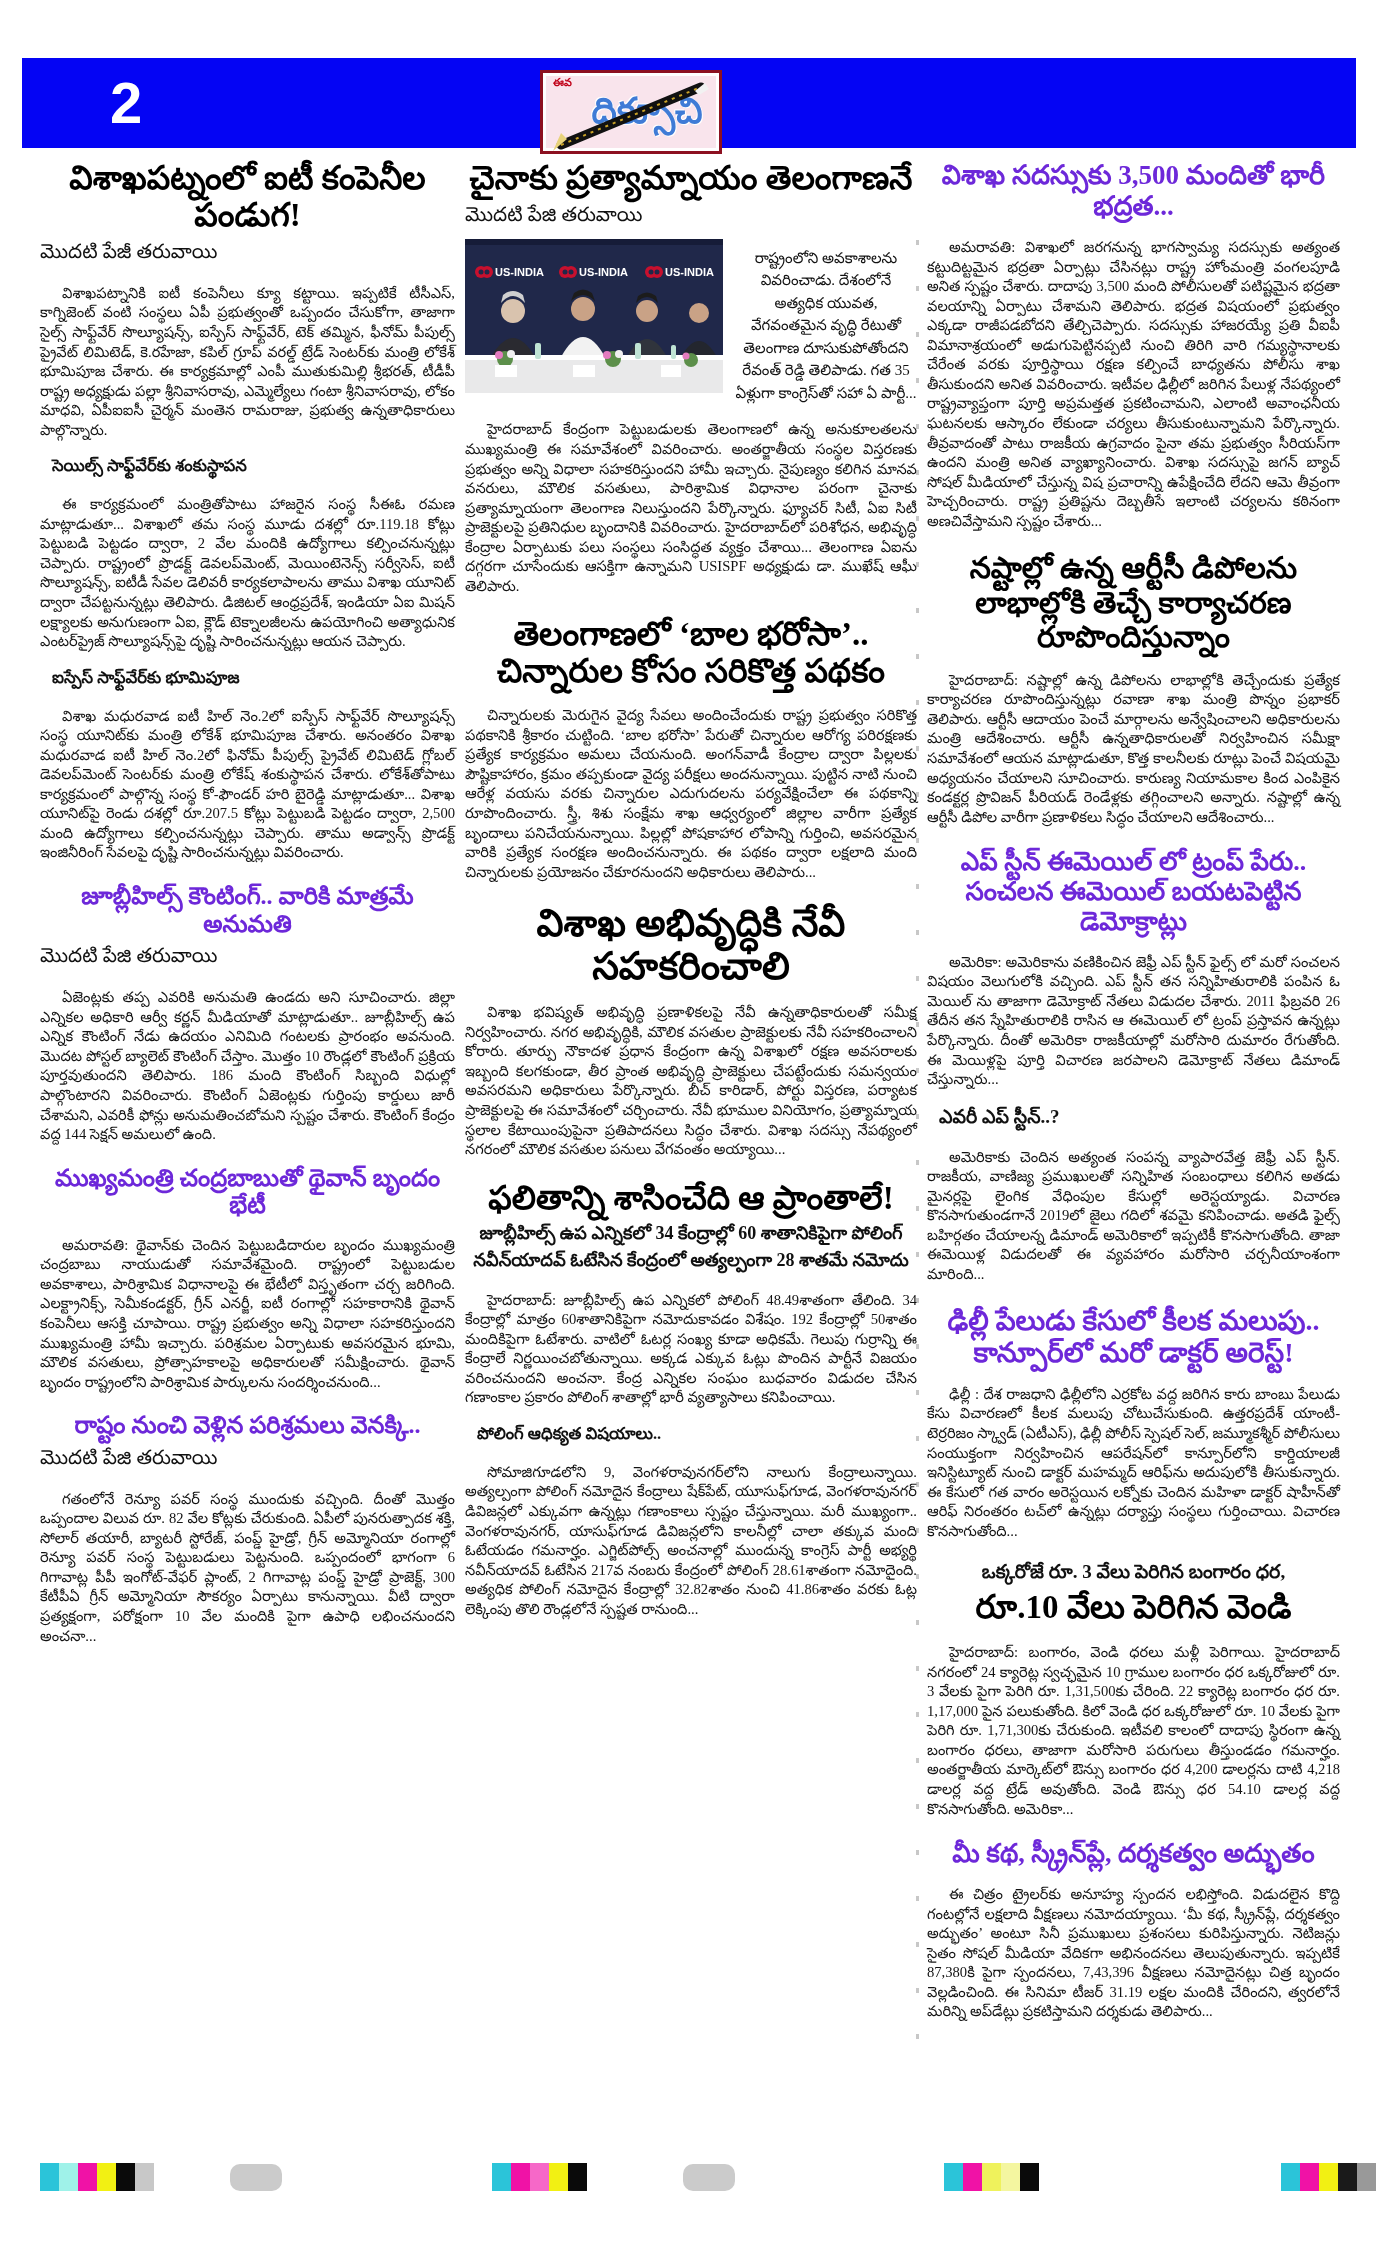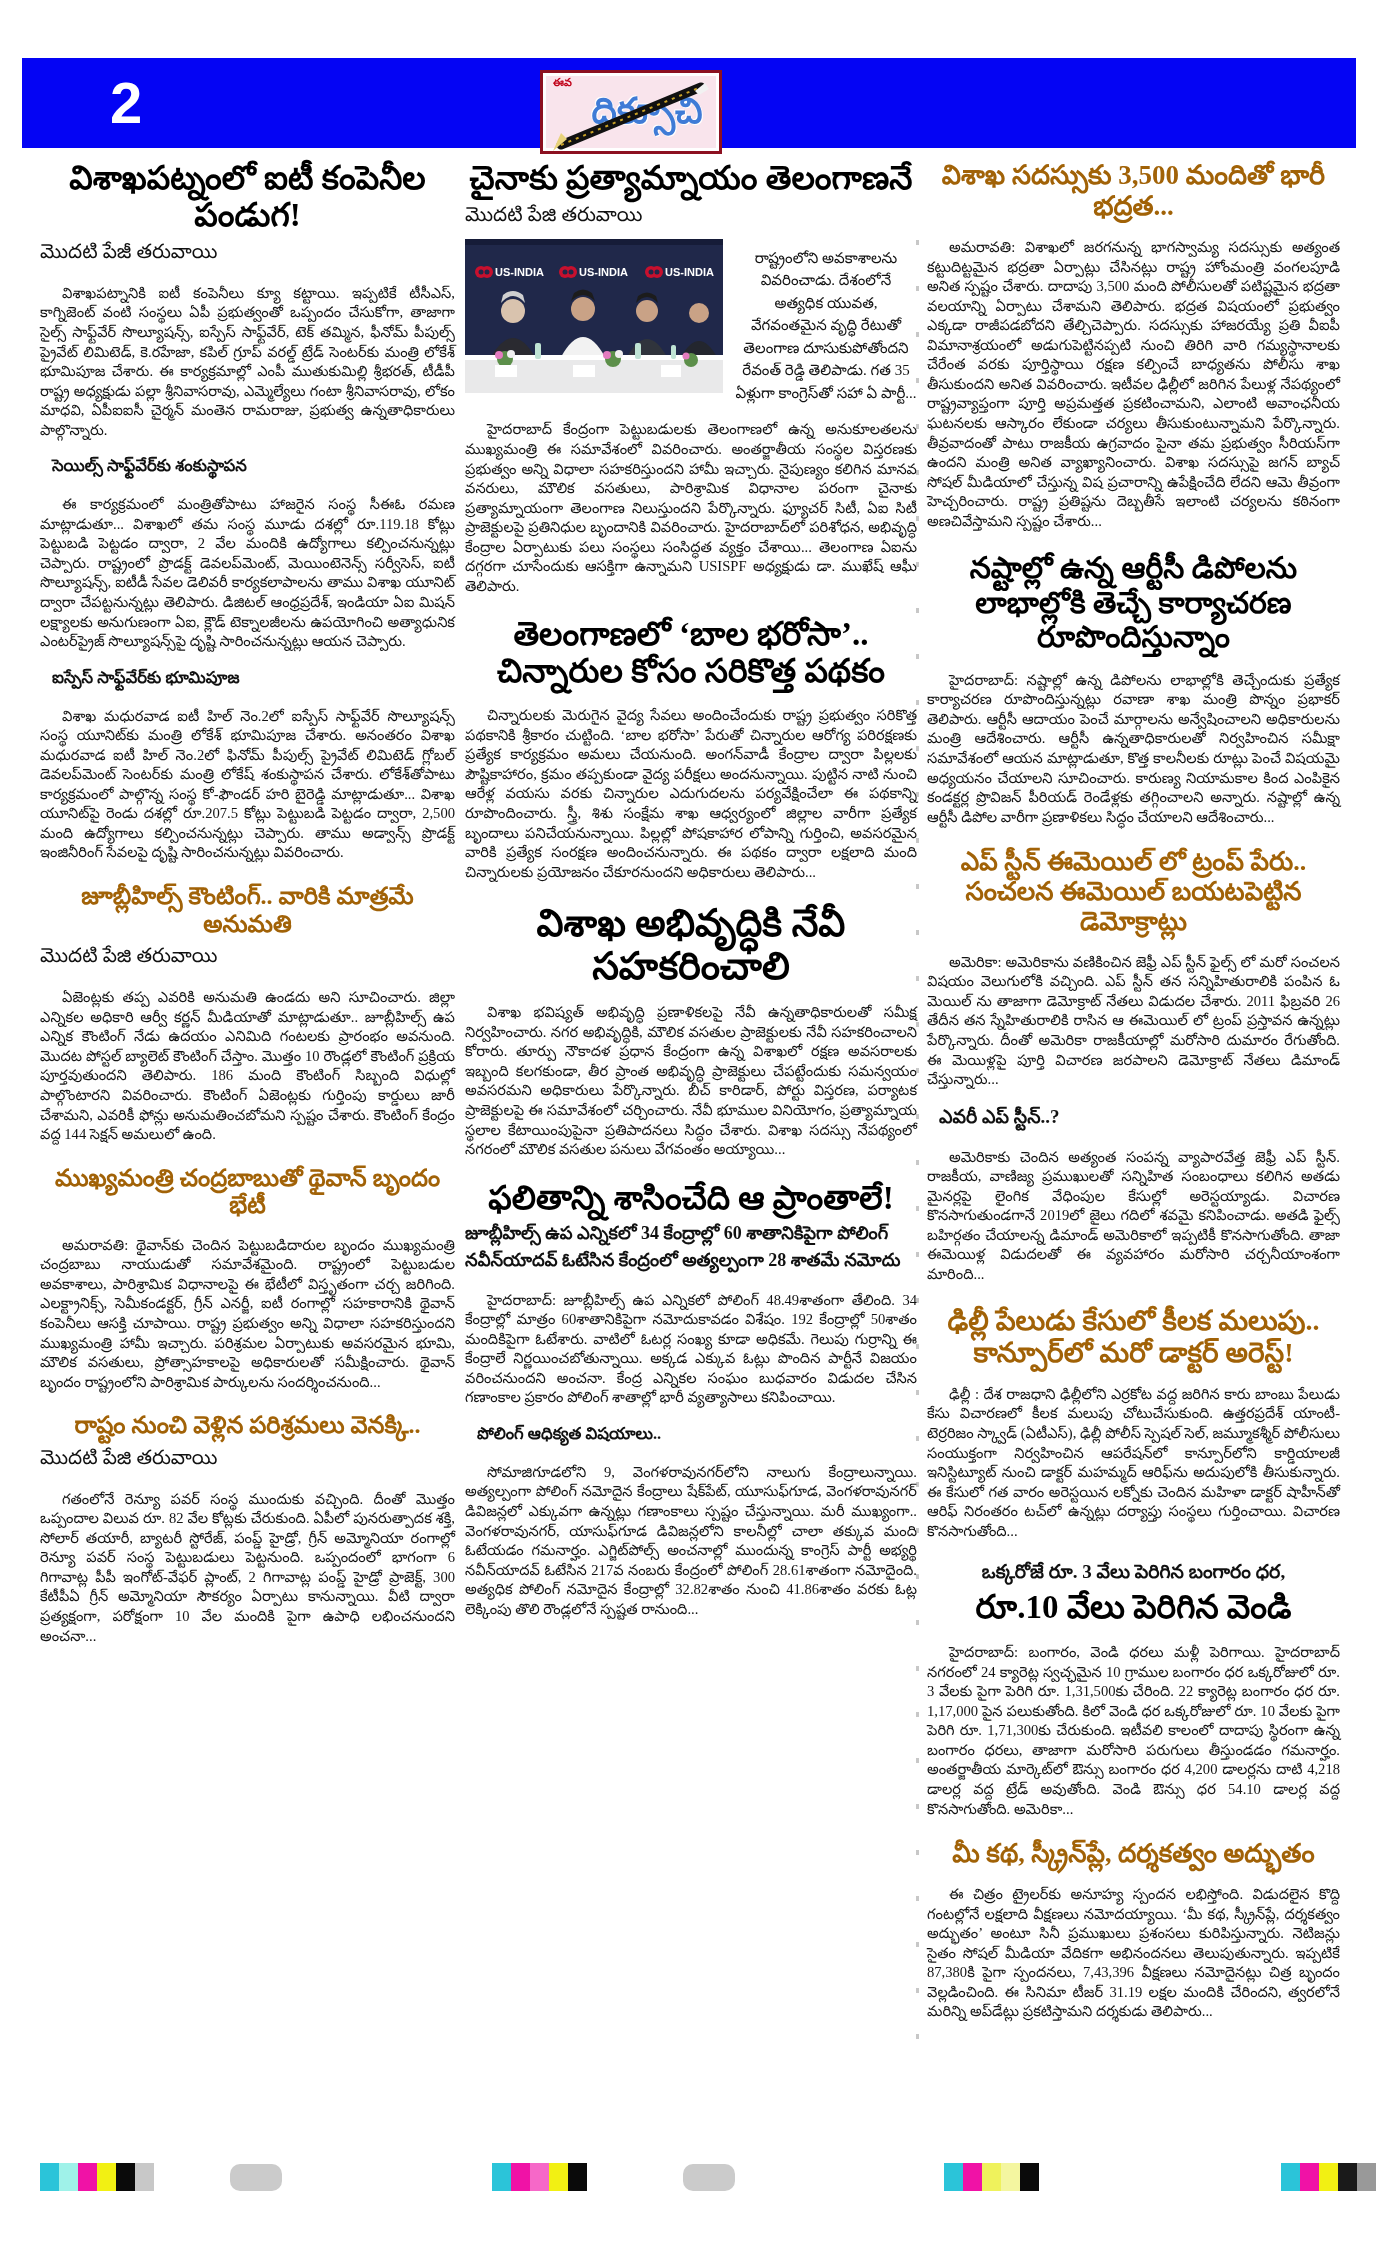--- a/index.html
+++ b/index.html
@@ -42,24 +42,24 @@
     position:absolute;left:40px;top:160px;width:1300px;
     display:flex;justify-content:space-between;
   }
   .col{display:block;}
   .col-left{width:415px;}
   .col-mid{width:452px;}
   .col-right{width:413px;}
   .article{margin-bottom:20px;}
   .headline-xl{font-weight:bold;font-size:33px;line-height:1.12;text-align:center;margin:0 0 6px 0;color:#000;}
   .headline-lg{font-weight:bold;font-size:30px;line-height:1.15;text-align:center;margin:0 0 6px 0;color:#000;}
-  .headline-md{font-weight:bold;font-size:24px;line-height:1.15;text-align:center;margin:0 0 6px 0;color:#a16207;}
+  .headline-md{font-weight:bold;font-size:24px;line-height:1.15;text-align:center;margin:0 0 6px 0;color:#6d28d9;}
   .kicker{font-weight:bold;font-size:19px;text-align:center;margin:0 0 2px 0;}
   .continued{font-size:20px;margin:2px 0 8px 0;}
-  .deck{font-weight:bold;font-size:18px;margin:2px 0;}
+  .deck{font-weight:bold;font-size:18px;text-align:center;margin:2px 0;}
   .body-text{font-size:14.6px;line-height:1.34;text-align:justify;margin:16px 0;text-indent:22px;}
   .subhead{font-weight:bold;font-size:16.5px;margin:6px 0 2px 0;text-indent:12px;}
   
   .photo-wrap{overflow:hidden;margin:2px 0 6px 0;}
   .press-photo{float:left;width:258px;height:154px;margin-right:12px;background:#20284a;position:relative;}
   .photo-side-text{font-size:15px;line-height:1.5;text-align:center;padding-top:8px;}
   
   .gutter-marks{
     position:absolute;left:916px;top:240px;height:1820px;width:3px;
     background:repeating-linear-gradient(to bottom,#9a9a9a 0 5px,transparent 5px 46px);

